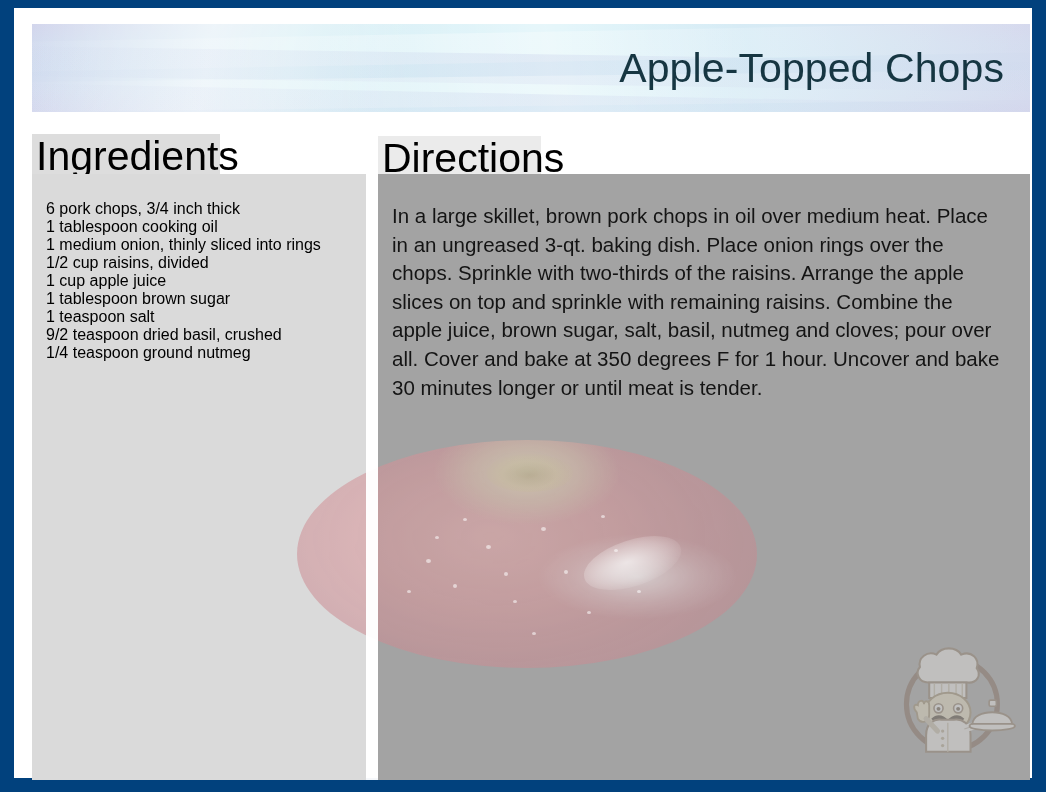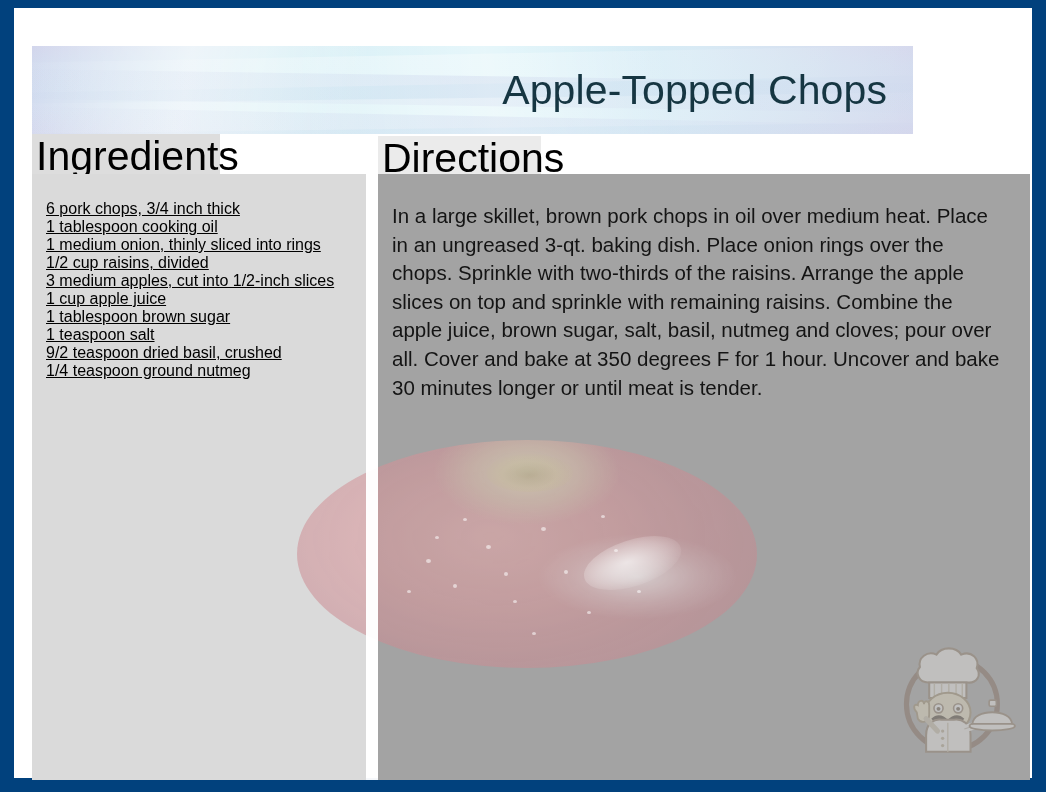--- a/index.html
+++ b/index.html
@@ -17,22 +17,22 @@
   }
   #slide-page{
     position:absolute;
     left:14px;top:8px;right:14px;bottom:14px;
     background:#ffffff;
   }
 
   
   #title-banner{
     position:absolute;
-    left:18px;top:38px;
-    width:881px;height:88px;
+    left:18px;top:16px;
+    width:998px;height:88px;
     background:
       linear-gradient(100deg, rgba(255,255,255,.0) 0%, rgba(255,255,255,.55) 18%, rgba(255,255,255,.0) 38%),
       linear-gradient(82deg, rgba(255,255,255,.0) 30%, rgba(255,255,255,.5) 52%, rgba(255,255,255,.0) 72%),
       linear-gradient(97deg, rgba(208,212,236,.75) 0%, rgba(219,241,246,.9) 26%, rgba(206,238,246,1) 52%, rgba(216,235,245,.95) 74%, rgba(211,214,236,.8) 100%),
       linear-gradient(180deg,#dcdcee 0%, #d6eef6 22%, #cff0f7 50%, #d8eef6 74%, #dadcee 100%);
     overflow:hidden;
     text-align:center;
   }
   #title-banner .wave{
     position:absolute;left:-6%;width:112%;height:30px;
@@ -89,21 +89,21 @@
   .panel-body{
     position:absolute;
     left:0;top:0;right:0;
     padding:26px 14px 0 14px;
     box-sizing:border-box;
     font-size:20.5px;
     line-height:28.2px;
     color:#141414;
   }
   #ingredients-list{
-    list-style:none;margin:0;padding:26px 10px 0 14px;text-decoration:underline;
+    list-style:none;margin:0;padding:26px 10px 0 14px;
   }
   #ingredients-list li{margin:0;padding:0;}
 
   #directions-text{
     padding:28px 22px 0 14px;
     font-size:20.5px;
     line-height:28.6px;
     text-align:left;
   }
 
@@ -177,21 +177,20 @@
     <div class="panel-tab" id="ingredients-tab">
       <span>Ingredients</span>
     </div>
 
     <div class="panel" id="ingredients-panel">
       <ul id="ingredients-list">
         <li>6 pork chops, 3/4 inch thick</li>
         <li>1 tablespoon cooking oil</li>
         <li>1 medium onion, thinly sliced into rings</li>
         <li>1/2 cup raisins, divided</li>
-        <li>3 medium apples, cut into 1/2-inch slices</li>
         <li>1 cup apple juice</li>
         <li>1 tablespoon brown sugar</li>
         <li>1 teaspoon salt</li>
         <li>9/2 teaspoon dried basil, crushed</li>
         <li>1/4 teaspoon ground nutmeg</li>
       </ul>
     </div>
 
     <div class="panel-tab" id="directions-tab">
       <span>Directions</span>

